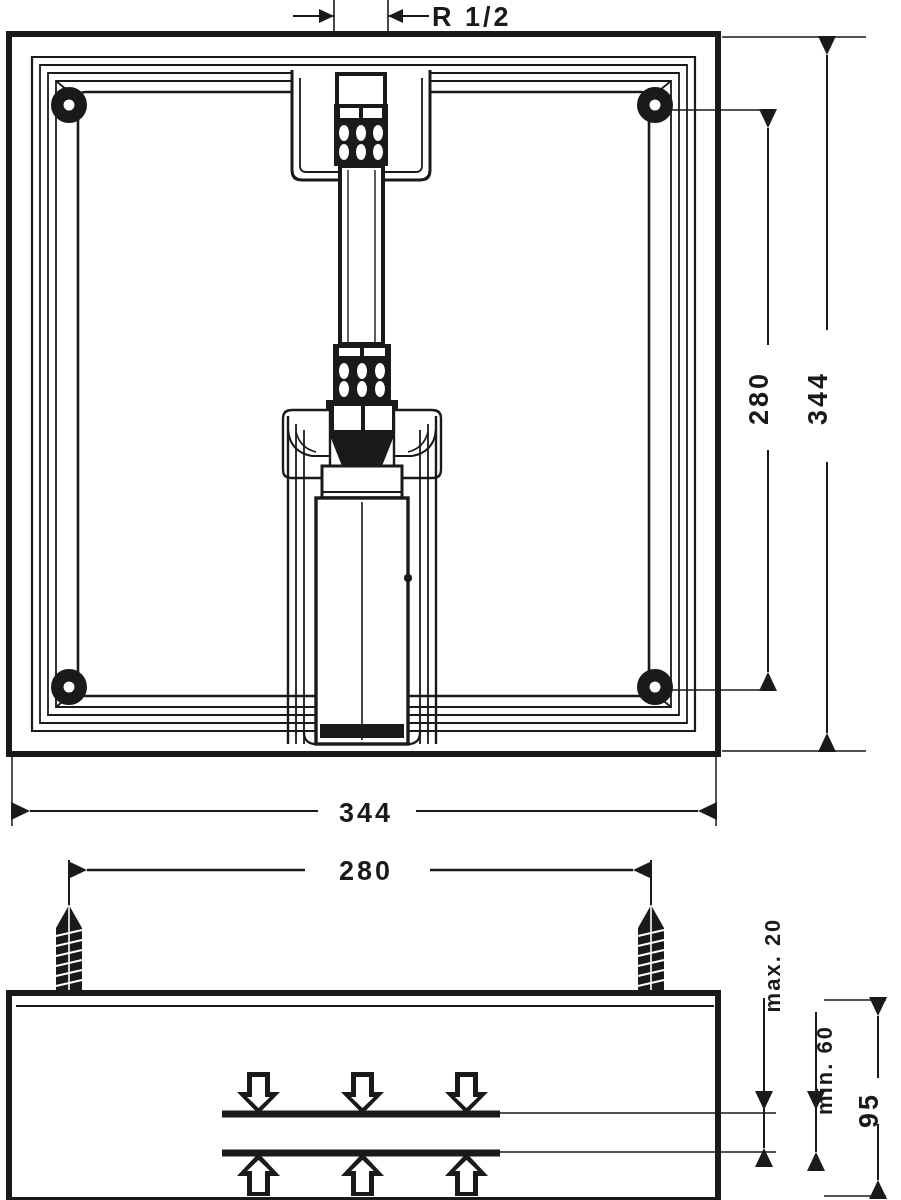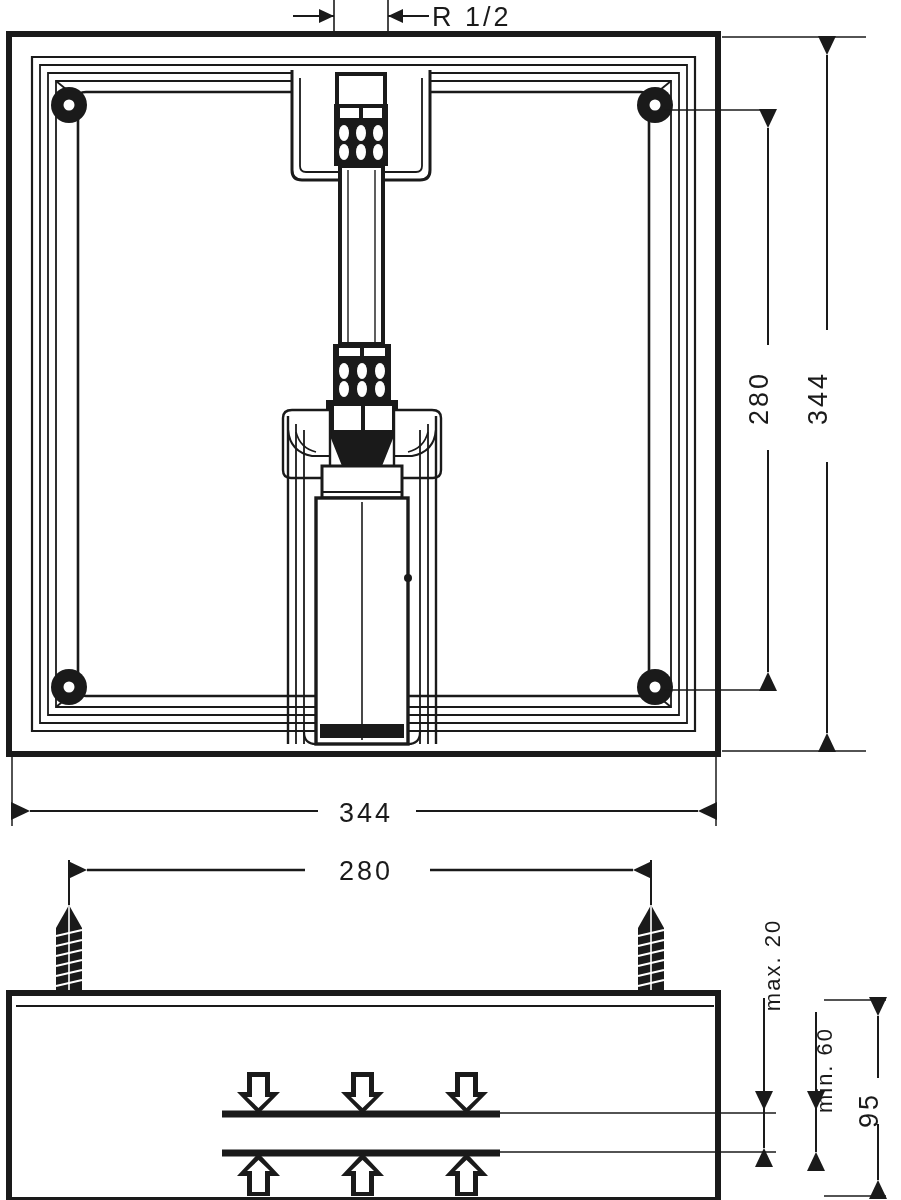--- a/index.html
+++ b/index.html
@@ -1,18 +1,18 @@
 <!DOCTYPE html>
 <html><head>
 <meta charset="utf-8">
 <style>
   html,body{margin:0;padding:0;background:#ffffff;}
   body{width:901px;height:1200px;overflow:hidden;
        font-family:"Liberation Sans",sans-serif;color:#1a1a1a;}
-  #stage{position:relative;width:817px;height:1200px;}
+  #stage{position:relative;width:817px;height:1200px;font-weight:bold;}
   svg{display:block;position:absolute;top:0;left:0;}
   .dimtext{font-family:"Liberation Sans",sans-serif;font-size:27px;
            letter-spacing:3px;fill:#1a1a1a;}
   .dimtext-sm{font-family:"Liberation Sans",sans-serif;font-size:22px;
            letter-spacing:2px;fill:#1a1a1a;}
 </style>
 </head>
 <body>
 
 <div id="stage">

